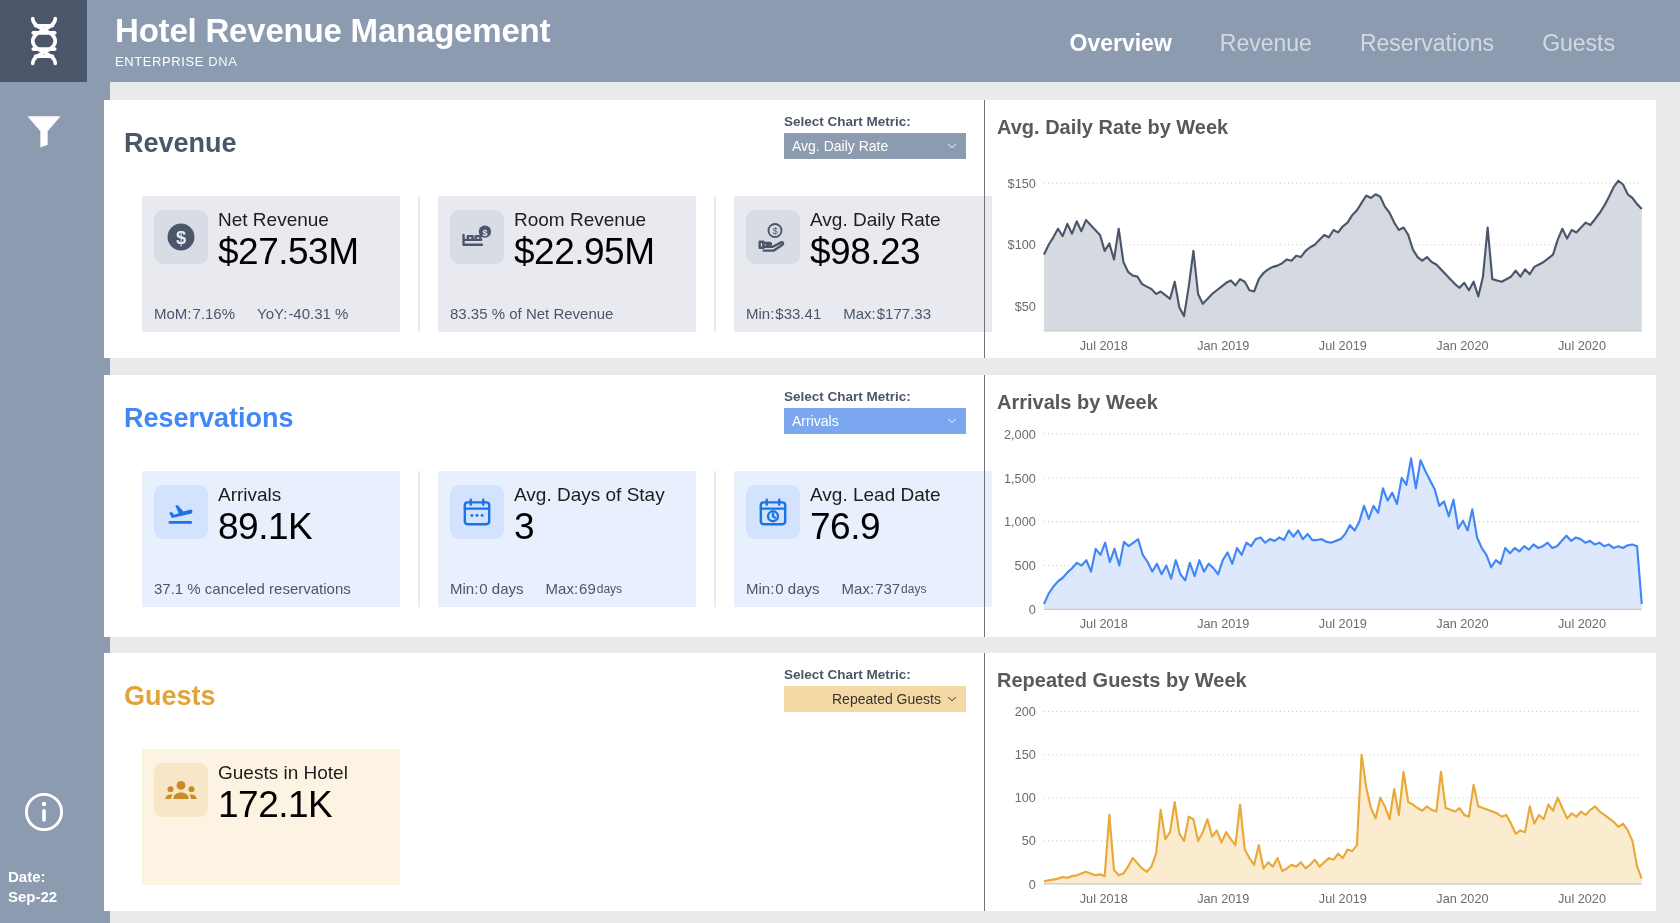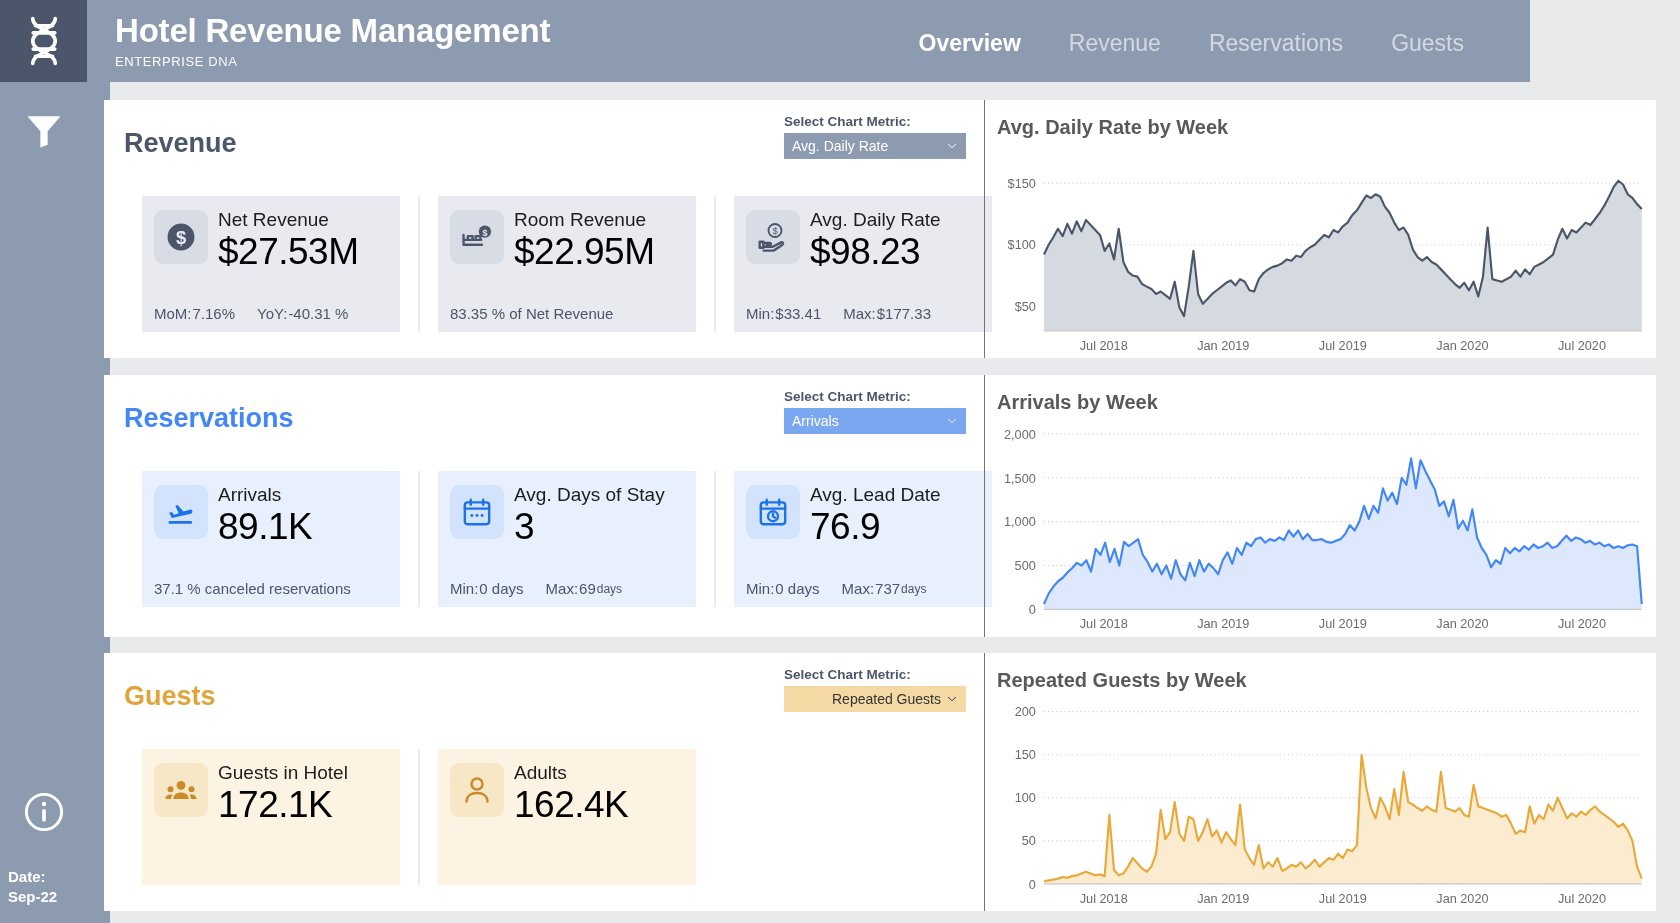--- a/index.html
+++ b/index.html
@@ -31,21 +31,21 @@
     width: 87px; height: 110px;
     display: flex; align-items: center; justify-content: center;
   }
   .date-block {
     padding: 0 0 16px 8px; color: #fff;
     font-size: 15px; font-weight: bold; line-height: 1.35;
   }
 
   
   .header {
-    position: absolute; left: 87px; top: 0; width: 1443px; height: 82px;
+    position: absolute; left: 87px; top: 0; width: 1594px; height: 82px;
     background: #8d9bb0; display: flex; align-items: center;
   }
   .title-wrap { padding-left: 28px; }
   .app-title {
     color: #ffffff; font-size: 33px; font-weight: bold; letter-spacing: -0.2px;
     line-height: 1.1;
   }
   .brand { margin-top: 4px; font-size: 13px; color: #ffffff; letter-spacing: 0.6px; }
   .brand b { font-weight: normal; }
   .brand span { font-weight: normal; opacity: 0.92; }
@@ -457,38 +457,20 @@
                       </g>
                     </svg>
                   </div>
                   <div class="kpi-text">
                     <div class="kpi-name">Guests in Hotel</div>
                     <div class="kpi-value">172.1K</div>
                   </div>
                 </div>
               </div>
             </div>
-            <div class="card-slot">
-              <div class="kpi kpi-gue">
-                <div class="kpi-top">
-                  <div class="kpi-icon ico-gue">
-                    <svg viewBox="0 0 24 24" width="34" height="34">
-                      <g stroke="#c98a27" fill="none" stroke-width="1.7" stroke-linecap="round" stroke-linejoin="round">
-                        <circle cx="12" cy="7.8" r="3.9"></circle>
-                        <path d="M4.6 20.2c0-4 3.3-6.1 7.4-6.1s7.4 2.1 7.4 6.1"></path>
-                      </g>
-                    </svg>
-                  </div>
-                  <div class="kpi-text">
-                    <div class="kpi-name">Adults</div>
-                    <div class="kpi-value">162.4K</div>
-                  </div>
-                </div>
-              </div>
-            </div>
           </div>
         </div>
         <div class="right-pane">
           <div class="chart-title">Repeated Guests by Week</div>
           <div class="chart-area">
             <svg class="chart-svg" viewBox="0 0 660 205" preserveAspectRatio="none">
               <line class="gridline" x1="58" y1="179" x2="646" y2="179"></line>
               <text class="ytick" x="50" y="183.5" text-anchor="end">0</text>
               <line class="gridline" x1="58" y1="137.75" x2="646" y2="137.75"></line>
               <text class="ytick" x="50" y="142.25" text-anchor="end">50</text>

